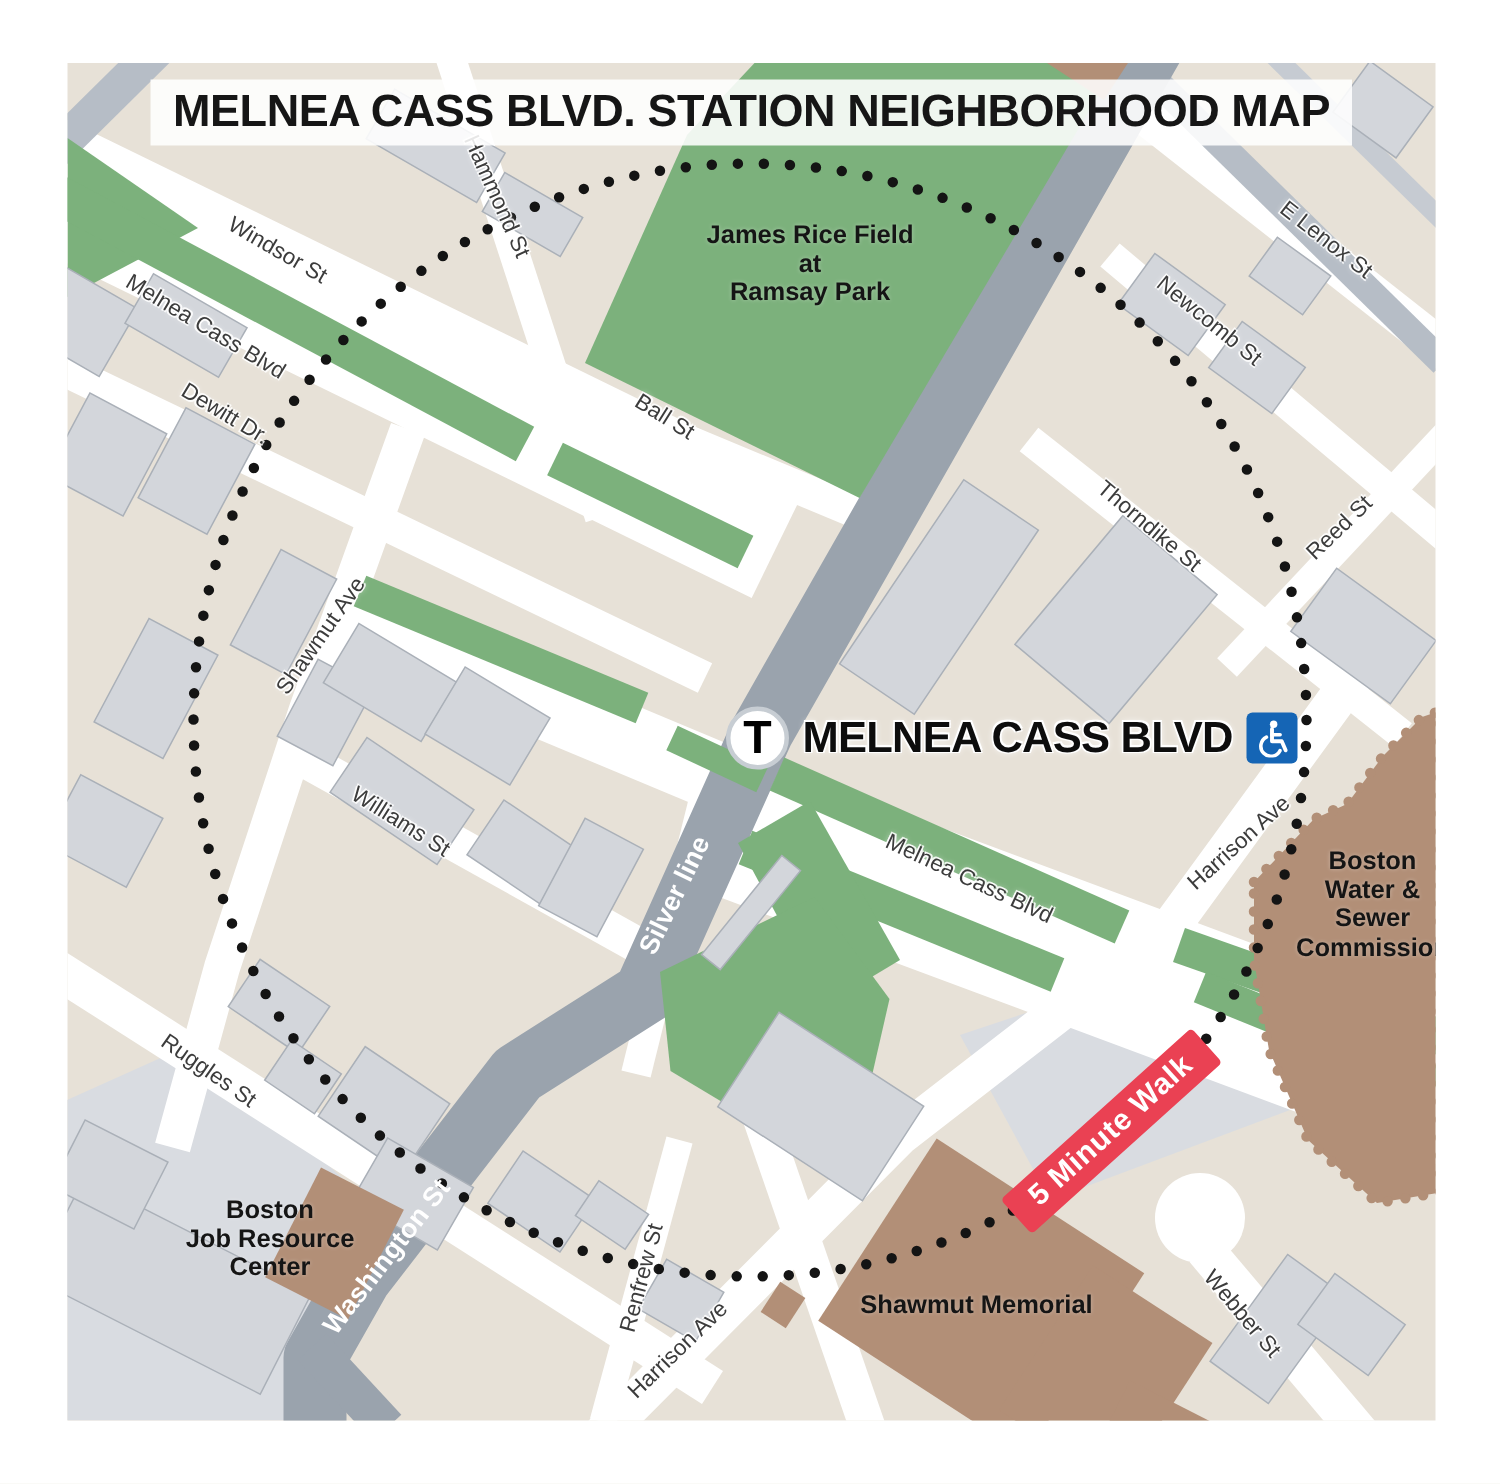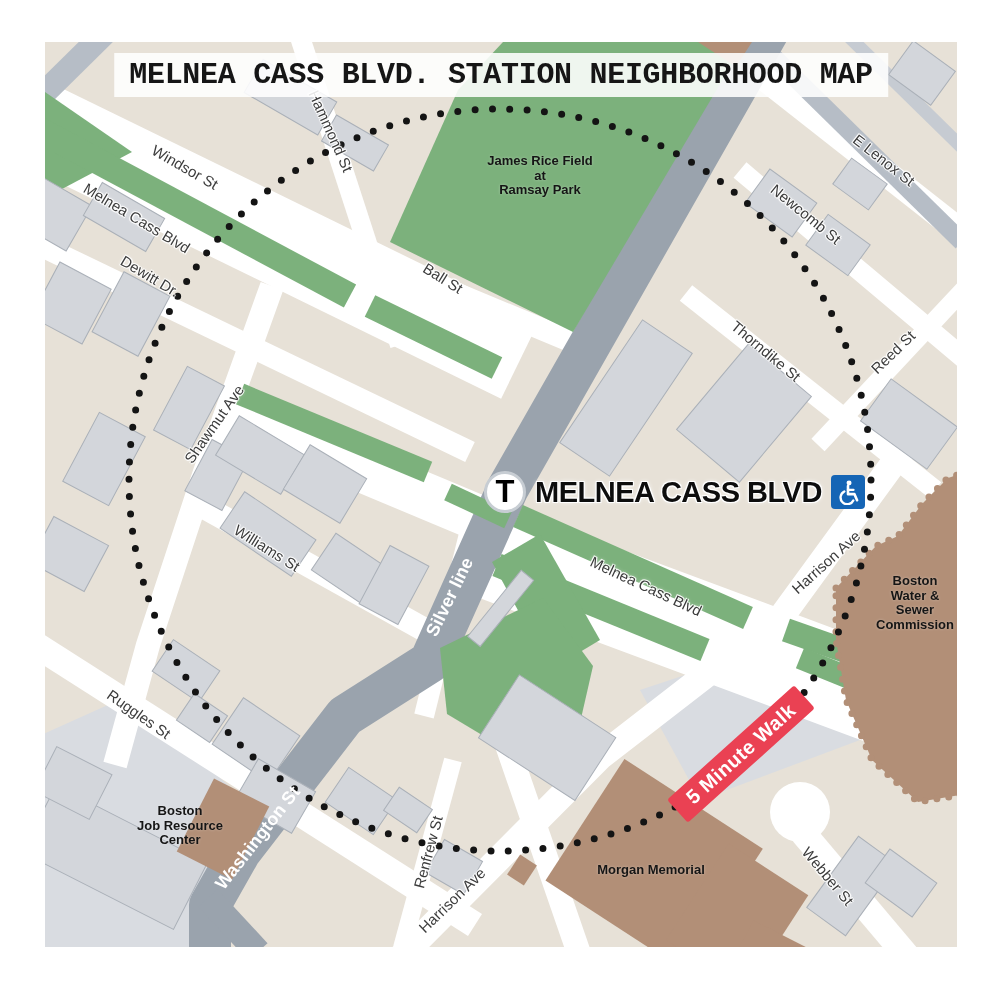--- a/index.html
+++ b/index.html
@@ -13,24 +13,24 @@
   body{font-family:"Liberation Sans","DejaVu Sans",sans-serif;}
   #stage{position:relative;width:1000px;height:989px;background:#fff;overflow:hidden;}
   #map{position:absolute;left:45px;top:42px;width:912px;height:905px;background:var(--base-beige);overflow:hidden;}
   #map svg.geom{position:absolute;left:-45px;top:-42px;width:1000px;height:989px;}
   #labels{position:absolute;left:-45px;top:-42px;width:1000px;height:989px;}
   .lbl{position:absolute;white-space:nowrap;}
   .street{font-size:15px;color:var(--label-dark);
     text-shadow:-1px -1px 0 rgba(255,255,255,.85),1px -1px 0 rgba(255,255,255,.85),
       -1px 1px 0 rgba(255,255,255,.85),1px 1px 0 rgba(255,255,255,.85),0 0 4px rgba(255,255,255,.9);}
   .on-road{font-size:18px;font-weight:bold;color:#fff;text-shadow:none;}
-  .place{font-size:13px;font-weight:bold;color:#151515;white-space:pre-line;text-align:center;line-height:1.13;
+  .place{font-size:17px;font-weight:bold;color:#151515;white-space:pre-line;text-align:center;line-height:1.13;
     text-shadow:0 0 3px rgba(255,255,255,.35);}
   .map-title{position:absolute;background:rgba(255,255,255,.88);color:#161616;font-weight:bold;
-    font-size:30px;letter-spacing:-.3px;padding:5px 15px;white-space:nowrap;font-family:Liberation Mono, monospace;}
+    font-size:30px;letter-spacing:-.3px;padding:5px 15px;white-space:nowrap;}
   .station{position:absolute;display:flex;align-items:center;gap:9px;}
   .t-circle{width:42px;height:42px;border-radius:50%;background:#fff;border:3px solid #C7CDD3;
     display:flex;align-items:center;justify-content:center;font-weight:bold;font-size:31px;color:#000;box-sizing:border-box;}
   .station-name{font-weight:bold;font-size:29px;color:#0d0d0d;letter-spacing:-.5px;
     text-shadow:-1px -1px 0 #fff,1px -1px 0 #fff,-1px 1px 0 #fff,1px 1px 0 #fff,0 0 5px #fff;}
   .access-badge{width:34px;height:34px;border-radius:4px;background:var(--blue-access);
     display:flex;align-items:center;justify-content:center;}
   .walk-badge{position:absolute;background:var(--red-badge);color:#fff;font-weight:bold;font-size:20px;
     padding:4px 16px;border-radius:3px;letter-spacing:.5px;white-space:nowrap;}
   .rw{stroke:#fff;fill:none;}
@@ -175,21 +175,21 @@
     <div class="lbl place" style="left:540px;top:176px;transform:translate(-50%,-50%)">James Rice Field
 at
 Ramsay Park</div>
     <div class="lbl place" style="left:915px;top:603px;transform:translate(-50%,-50%)">Boston
 Water &amp;
 Sewer
 Commission</div>
     <div class="lbl place" style="left:180px;top:826px;transform:translate(-50%,-50%)">Boston
 Job Resource
 Center</div>
-    <div class="lbl place" style="left:651px;top:870px;transform:translate(-50%,-50%)">Morgan Memorial</div>
+    <div class="lbl place" style="left:651px;top:870px;transform:translate(-50%,-50%)">Shawmut Memorial</div>
 
     <div class="station" style="left:484px;top:492px;transform:translateY(-50%)">
       <div class="t-circle">
         <span>T</span>
       </div>
       <div class="station-name">MELNEA CASS BLVD</div>
       <div class="access-badge">
         <svg width="26" height="26" viewBox="0 0 24 24">
           <circle cx="13" cy="3.6" r="2.3" fill="#fff"></circle>
           <path d="M12 6.5 L12 14 L18 14 L20.4 19.6" stroke="#fff" stroke-width="2.4" fill="none" stroke-linecap="round" stroke-linejoin="round"></path>

